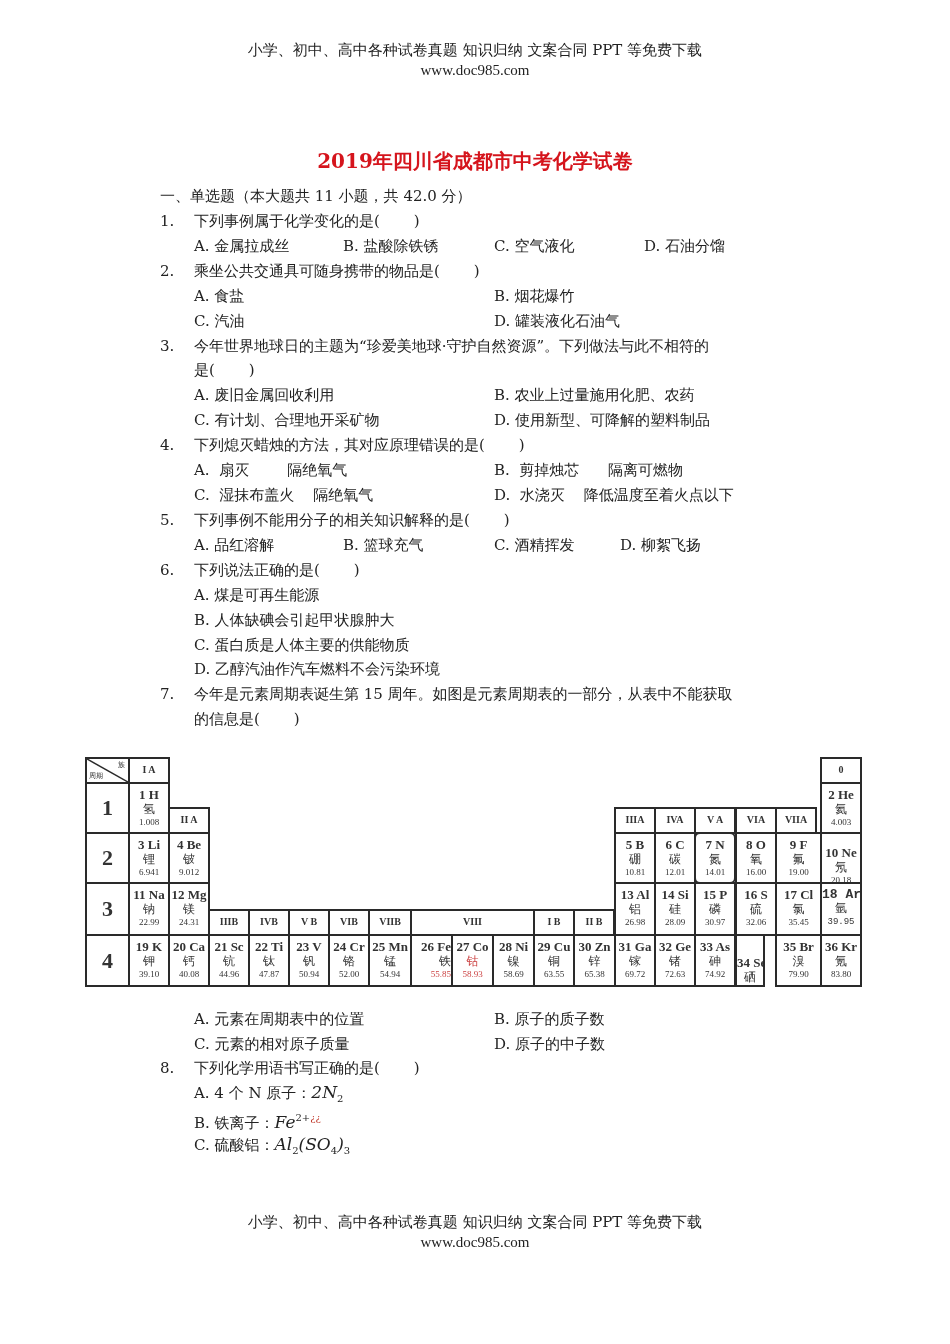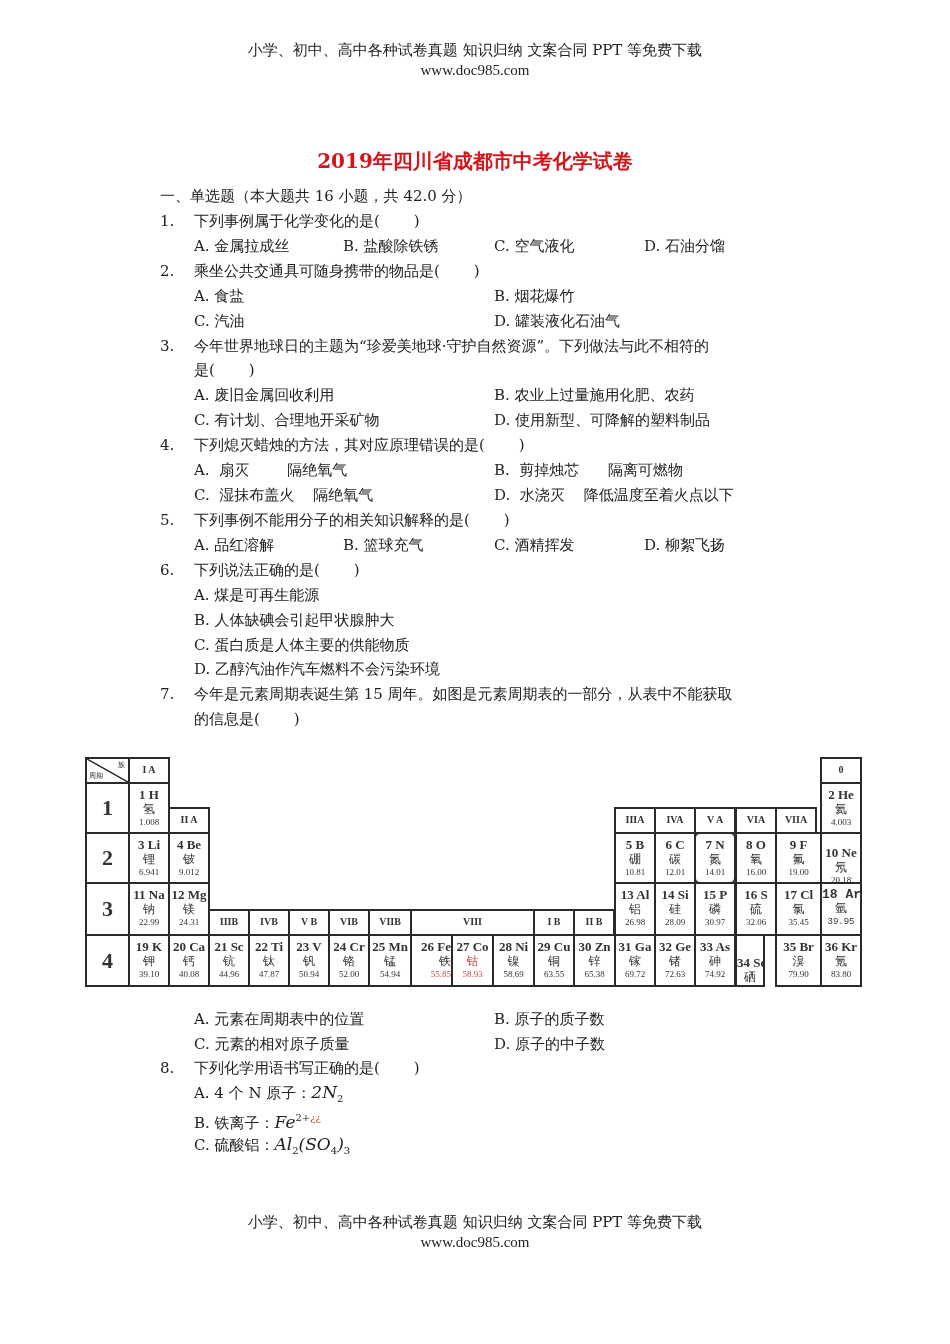--- a/index.html
+++ b/index.html
@@ -33,21 +33,21 @@
 </head>
 <body>
 
 <div class="hdr" style="top:40px;">
   <div>小学、初中、高中各种试卷真题  知识归纳  文案合同  PPT 等免费下载</div>
   <div class="url">www.doc985.com</div>
 </div>
 
 <div class="title">2019年四川省成都市中考化学试卷</div>
 
-<div class="line" style="top:186px; left:160px;">一、单选题（本大题共 16 小题，共 42.0 分）</div>
+<div class="line" style="top:186px; left:160px;">一、单选题（本大题共 11 小题，共 42.0 分）</div>
 
 <div class="line" style="top:211px;">
   <span class="qn">1.</span>
   <span class="qt"><span>下列事例属于化学变化的是(</span><span class="paren"></span><span>)</span></span>
 </div>
 <div class="line" style="top:236px;">
   <span class="opt" style="left:194px;">A.  金属拉成丝</span>
   <span class="opt" style="left:343px;">B.  盐酸除铁锈</span>
   <span class="opt" style="left:494px;">C.  空气液化</span>
   <span class="opt" style="left:644px;">D.  石油分馏</span>
@@ -96,21 +96,21 @@
 </div>
 
 <div class="line" style="top:510px;">
   <span class="qn">5.</span>
   <span class="qt"><span>下列事例不能用分子的相关知识解释的是(</span><span class="paren"></span><span>)</span></span>
 </div>
 <div class="line" style="top:535px;">
   <span class="opt" style="left:194px;">A.  品红溶解</span>
   <span class="opt" style="left:343px;">B.  篮球充气</span>
   <span class="opt" style="left:494px;">C.  酒精挥发</span>
-  <span class="opt" style="left:644px;">D.  柳絮飞扬</span>
+  <span class="opt" style="left:620px;">D.  柳絮飞扬</span>
 </div>
 
 <div class="line" style="top:560px;">
   <span class="qn">6.</span>
   <span class="qt"><span>下列说法正确的是(</span><span class="paren"></span><span>)</span></span>
 </div>
 <div class="line" style="top:585px; left:194px;">A.  煤是可再生能源</div>
 <div class="line" style="top:610px; left:194px;">B.  人体缺碘会引起甲状腺肿大</div>
 <div class="line" style="top:635px; left:194px;">C.  蛋白质是人体主要的供能物质</div>
 <div class="line" style="top:659px; left:194px;">D.  乙醇汽油作汽车燃料不会污染环境</div>

